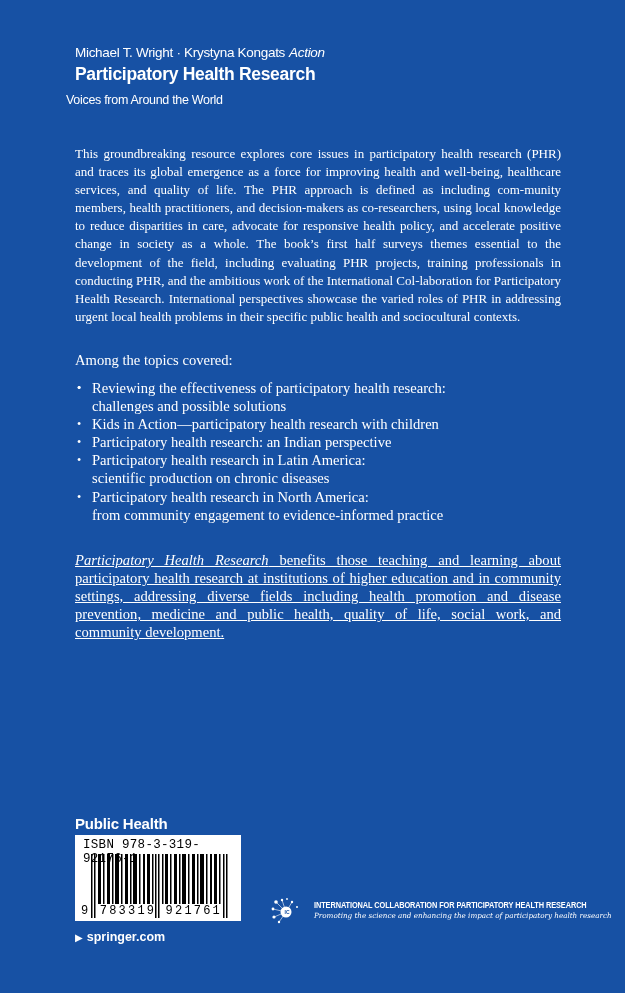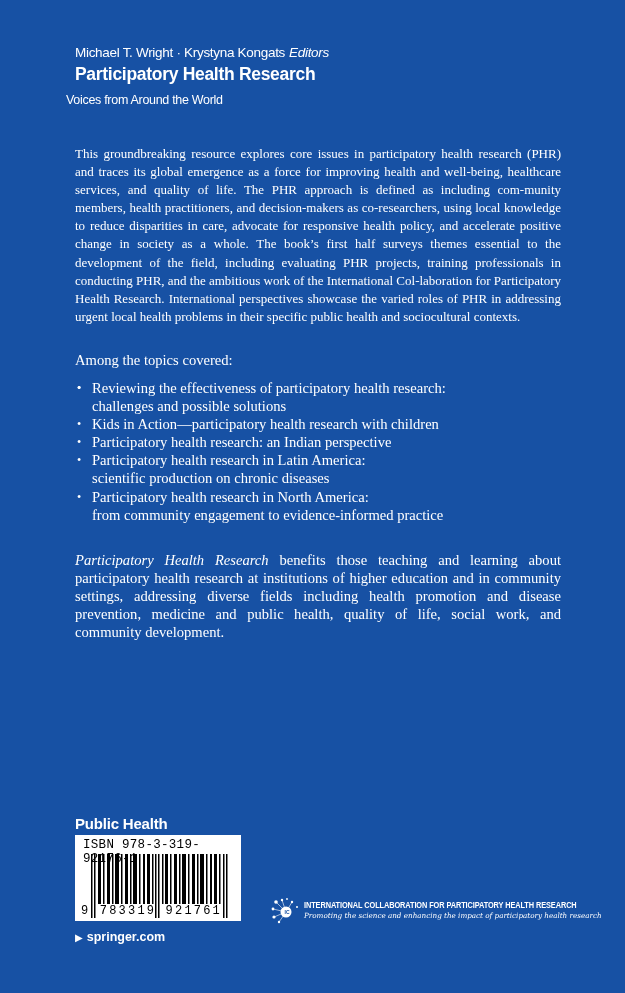--- a/index.html
+++ b/index.html
@@ -39,21 +39,21 @@
     font-size: 14.6px; line-height: 18.1px;
   }
   .topics li { position: relative; padding-left: 17px; }
   .topics li .bullet {
     position: absolute; left: 2px; top: 0; font-size: 12px;
   }
   .topics li .line2 { display: block; }
 
   .closing {
     position: absolute; left: 75px; top: 551px; width: 486px;
-    font-size: 14.6px; line-height: 18.1px; text-align: justify;
+    font-size: 14.6px; line-height: 18.1px; text-align: justify; text-decoration: underline;
   }
   .closing .em { font-style: italic; }
 
   .series {
     position: absolute; left: 75px; top: 815px;
     font-size: 15px; font-weight: bold; letter-spacing: -0.2px;
   }
   .isbn-box {
     position: absolute; left: 75px; top: 835px;
     width: 166px; height: 86px; background: #ffffff; color: #000;
@@ -73,38 +73,38 @@
   }
   .springer {
     position: absolute; left: 75px; top: 930px;
     font-size: 12.5px; font-weight: bold;
     display: flex; align-items: center; gap: 4px;
   }
   .springer .arrow { font-size: 10px; }
 
   .icphr {
     position: absolute; left: 270px; top: 897px;
-    display: flex; align-items: center; gap: 2px;
+    display: flex; align-items: center; gap: 12px;
   }
   .icphr-logo { width: 32px; height: 28px; }
   .icphr-title {
     font-size: 8.2px; font-weight: bold; letter-spacing: -0.1px;
     line-height: 10px; transform: scaleX(0.9); transform-origin: left;
     white-space: nowrap;
   }
   .icphr-tagline {
     font-size: 7.2px; font-style: italic; line-height: 10px;
     white-space: nowrap; font-family: "DejaVu Serif", serif;
   }
 </style>
 </head>
 <body>
 
 <div class="sans editors">
-  <span>Michael T. Wright · Krystyna Kongats</span><span class="role">Editors</span>
+  <span>Michael T. Wright · Krystyna Kongats</span><span class="role">Action</span>
 </div>
 <div class="sans title">Participatory Health Research</div>
 <div class="sans subtitle">Voices from Around the World</div>
 
 <div class="serif blurb">
   <p>This groundbreaking resource explores core issues in participatory health research (PHR) and traces its global emergence as a force for improving health and well-being, healthcare services, and quality of life. The PHR approach is defined as including com-­munity members, health practitioners, and decision-makers as co-researchers, using local knowledge to reduce disparities in care, advocate for responsive health policy, and accelerate positive change in society as a whole. The book’s first half surveys themes essential to the development of the field, including evaluating PHR projects, training professionals in conducting PHR, and the ambitious work of the International Col-­laboration for Participatory Health Research. International perspectives showcase the varied roles of PHR in addressing urgent local health problems in their specific public health and sociocultural contexts.</p>
 </div>
 
 <div class="serif topics-intro">Among the topics covered:</div>
 

